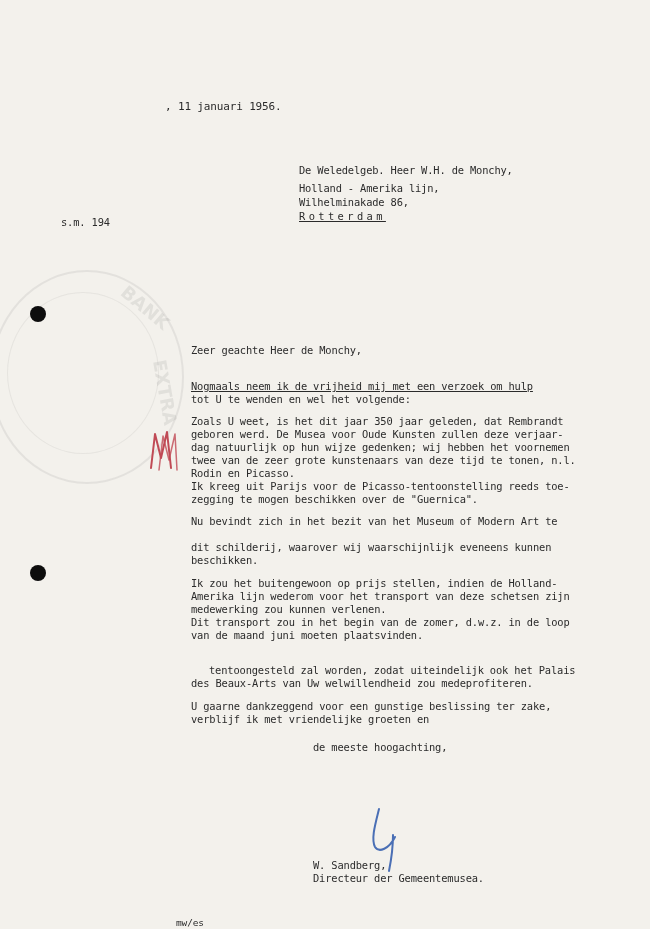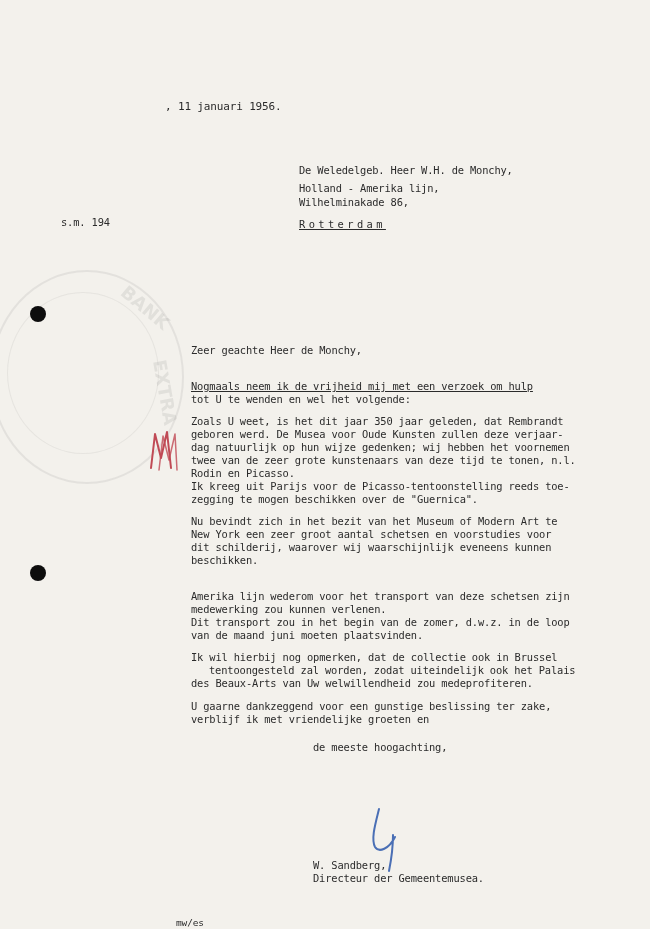--- a/index.html
+++ b/index.html
@@ -52,21 +52,21 @@
   </div>
 
   <div class="hole" style="left:30px;top:306px;"></div>
   <div class="hole" style="left:30px;top:565px;"></div>
 
   <div class="line date">, 11 januari 1956.</div>
 
   <div class="line addr" style="top:164px;">De Weledelgeb. Heer W.H. de Monchy,</div>
   <div class="line addr" style="top:182px;">Holland - Amerika lijn,</div>
   <div class="line addr" style="top:196px;">Wilhelminakade 86,</div>
-  <div class="line addr underlined" style="top:218px;">Rotterdam</div>
+  <div class="line addr underlined" style="top:210px;">Rotterdam</div>
 
   <div class="line ref">s.m. 194</div>
 
   <div class="line body-line" style="top:344px;">Zeer geachte Heer de Monchy,</div>
 
   <div class="line body-line" style="top:380px;text-decoration:underline;">Nogmaals neem ik de vrijheid mij met een verzoek om hulp</div>
   <div class="line body-line" style="top:393px;">tot U te wenden en wel het volgende:</div>
 
   <div class="line body-line" style="top:415px;">Zoals U weet, is het dit jaar 350 jaar geleden, dat Rembrandt</div>
   <div class="line body-line" style="top:428px;">geboren werd. De Musea voor Oude Kunsten zullen deze verjaar-</div>
@@ -75,30 +75,29 @@
   <div class="line body-line" style="top:467px;">Rodin en Picasso.</div>
   <div class="line body-line" style="top:493px;">zegging te mogen beschikken over de "Guernica".</div>
   <div class="line body-line" style="top:480px;">Ik kreeg uit Parijs voor de Picasso-tentoonstelling reeds toe-</div>
 
   <svg class="margin-mark" viewBox="0 0 40 44">
     <path d="M6 40 L10 6 L16 30 L22 4 L26 40" fill="none" stroke="#c04a55" stroke-width="2" stroke-linecap="round" stroke-linejoin="round"></path>
     <path d="M14 42 L18 8 L24 32 L30 6 L32 42" fill="none" stroke="#c04a55" stroke-width="1.5" stroke-linecap="round" stroke-linejoin="round" opacity="0.8"></path>
   </svg>
 
   <div class="line body-line" style="top:515px;">Nu bevindt zich in het bezit van het Museum of Modern Art te</div>
-  <div class="line body-line" style="top:528px;">New York een zeer groot aantal schetsen en voorstudies voor</div>
   <div class="line body-line" style="top:541px;">dit schilderij, waarover wij waarschijnlijk eveneens kunnen</div>
   <div class="line body-line" style="top:554px;">beschikken.</div>
 
+  <div class="line body-line" style="top:577px;">Ik zou het buitengewoon op prijs stellen, indien de Holland-</div>
   <div class="line body-line" style="top:590px;">Amerika lijn wederom voor het transport van deze schetsen zijn</div>
   <div class="line body-line" style="top:603px;">medewerking zou kunnen verlenen.</div>
   <div class="line body-line" style="top:616px;">Dit transport zou in het begin van de zomer, d.w.z. in de loop</div>
   <div class="line body-line" style="top:629px;">van de maand juni moeten plaatsvinden.</div>
 
-  <div class="line body-line" style="top:651px;">Ik wil hierbij nog opmerken, dat de collectie ook in Brussel</div>
   <div class="line body-line" style="top:664px;margin-left:18px;">tentoongesteld zal worden, zodat uiteindelijk ook het Palais</div>
   <div class="line body-line" style="top:677px;">des Beaux-Arts van Uw welwillendheid zou medeprofiteren.</div>
 
   <div class="line body-line" style="top:700px;">U gaarne dankzeggend voor een gunstige beslissing ter zake,</div>
   <div class="line body-line" style="top:713px;">verblijf ik met vriendelijke groeten en</div>
 
   <div class="line" style="left:313px;top:741px;">de meeste hoogachting,</div>
 
   <svg class="signature" viewBox="0 0 40 70">
     <path d="M14 4 C10 20 6 34 10 42 C14 48 24 44 30 32 M28 30 C28 44 26 56 24 66" fill="none" stroke="#4a6fb5" stroke-width="2" stroke-linecap="round"></path>

